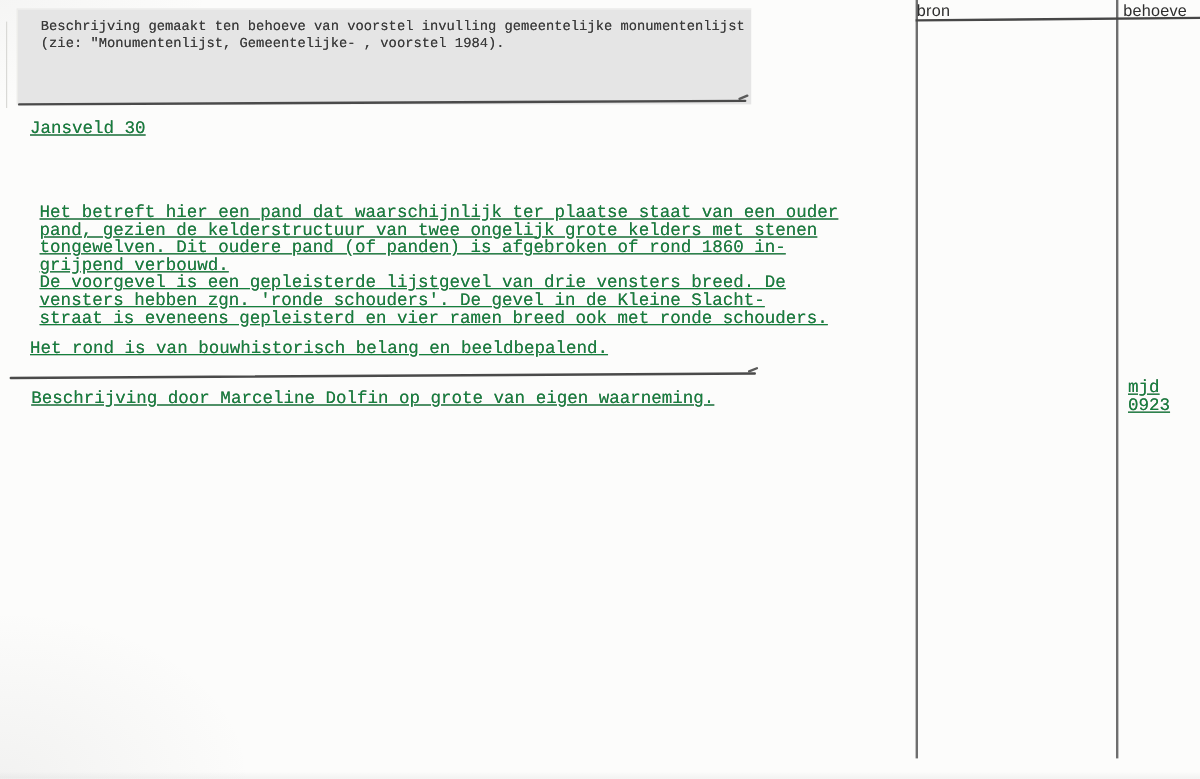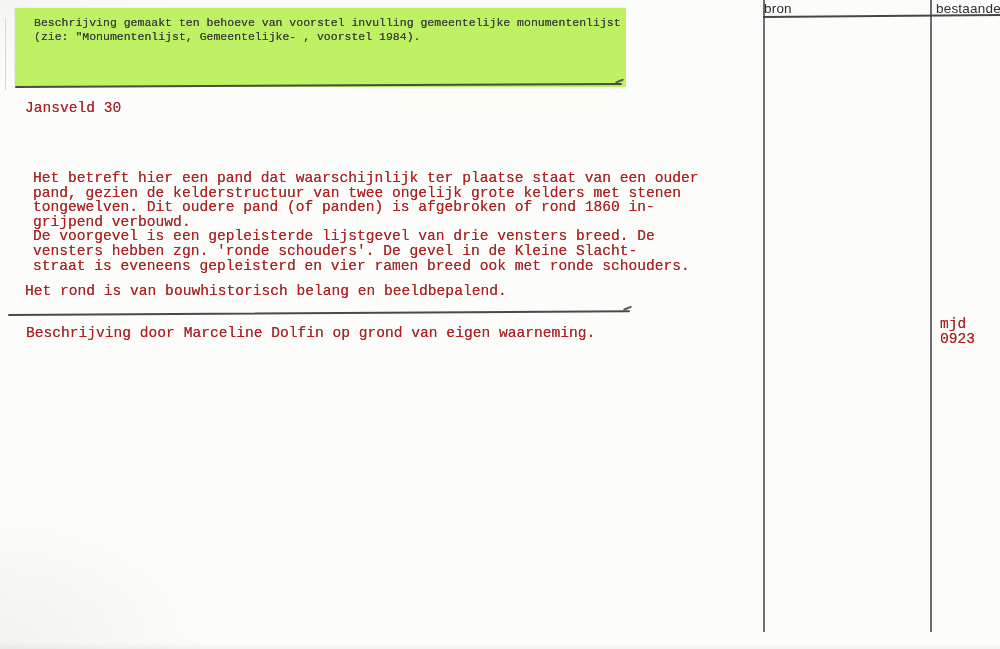--- a/index.html
+++ b/index.html
@@ -16,39 +16,40 @@
       #fcfcfb;
     position: relative;
   }
   .abs { position: absolute; }
 
   
   .type {
     font-family: "Liberation Mono", "DejaVu Sans Mono", monospace;
     font-size: 14.6px;
     line-height: 14.6px;
-    color: #b91c1c;
+    color: #15803d;
     white-space: pre-line;
     letter-spacing: 0px;
     text-shadow: 0 0 0.5px rgba(55,55,55,0.7);
+    text-decoration: underline;
   }
   .type-small {
     font-family: "Liberation Mono", "DejaVu Sans Mono", monospace;
     font-size: 11.5px;
     line-height: 14.2px;
     color: #3a3a3a;
     white-space: pre-line;
     text-shadow: 0 0 0.5px rgba(55,55,55,0.75);
   }
 
   
   .note-box {
     left: 14px; top: 7px;
     width: 611px; height: 79px;
-    background: #bef264;
+    background: #e5e5e5;
     border-left: 1px solid #ededea;
     border-top: 1px solid #f1f1ee;
   }
   .note-text { left: 19px; top: 8px; }
   .scan-edge {
     left: 5px; top: 18px;
     width: 1px; height: 72px;
     background: #d9d9d6;
   }
 
@@ -124,27 +125,27 @@
   <div class="abs type para-2">Het betreft hier een pand dat waarschijnlijk ter plaatse staat van een ouder
 pand, gezien de kelderstructuur van twee ongelijk grote kelders met stenen
 tongewelven. Dit oudere pand (of panden) is afgebroken of rond 1860 in-
 grijpend verbouwd.
 De voorgevel is een gepleisterde lijstgevel van drie vensters breed. De
 vensters hebben zgn. 'ronde schouders'. De gevel in de Kleine Slacht-
 straat is eveneens gepleisterd en vier ramen breed ook met ronde schouders.</div>
 
   <div class="abs type para-3">Het rond is van bouwhistorisch belang en beeldbepalend.</div>
 
-  <div class="abs type para-4">Beschrijving door Marceline Dolfin op grond van eigen waarneming.</div>
+  <div class="abs type para-4">Beschrijving door Marceline Dolfin op grote van eigen waarneming.</div>
 
   <div class="abs vline vline-1"></div>
   <div class="abs vline vline-2"></div>
   <div class="abs header-underline"></div>
 
   <div class="abs col-label label-bron">bron</div>
 
-  <div class="abs col-label label-verwerkt">bestaande</div>
+  <div class="abs col-label label-verwerkt">behoeve</div>
 
 
   <div class="abs type verwerkt-entry">mjd
 0923</div>
 
 </div>
 
 </body></html>

